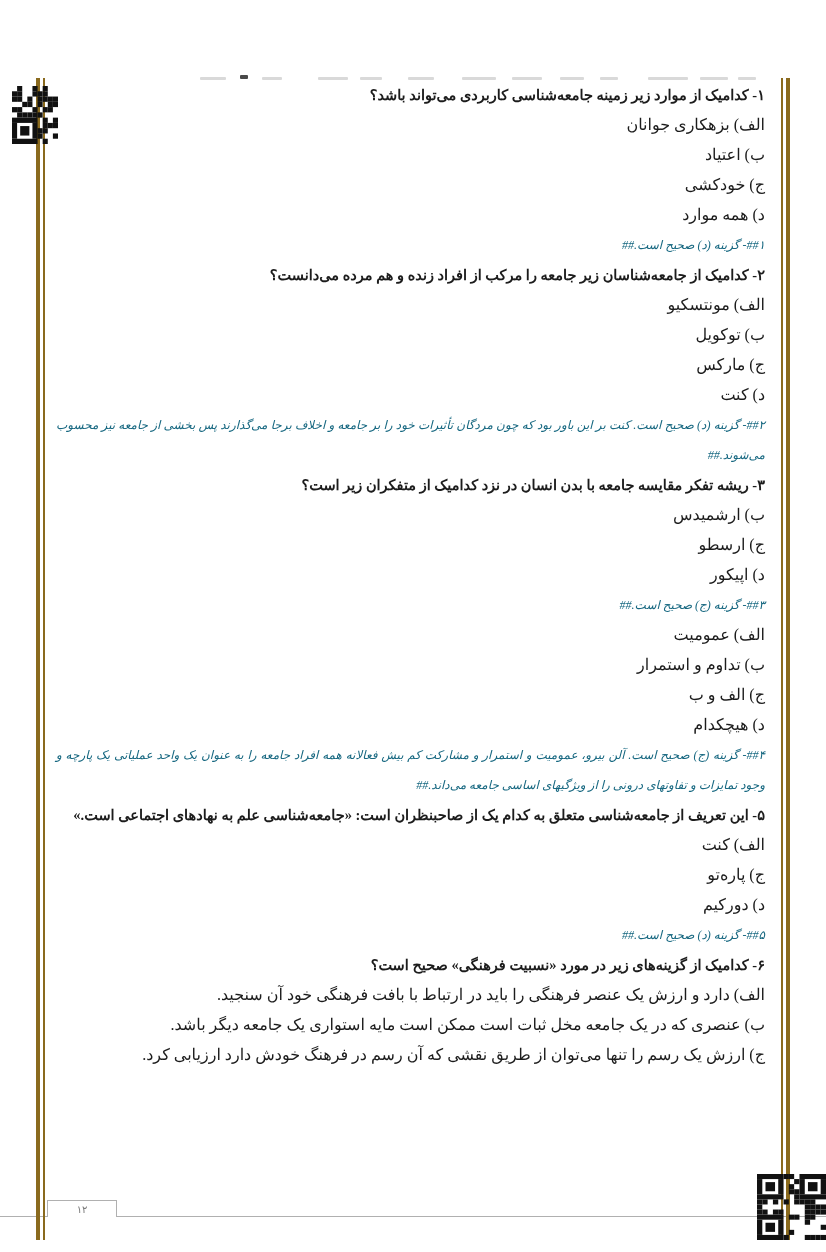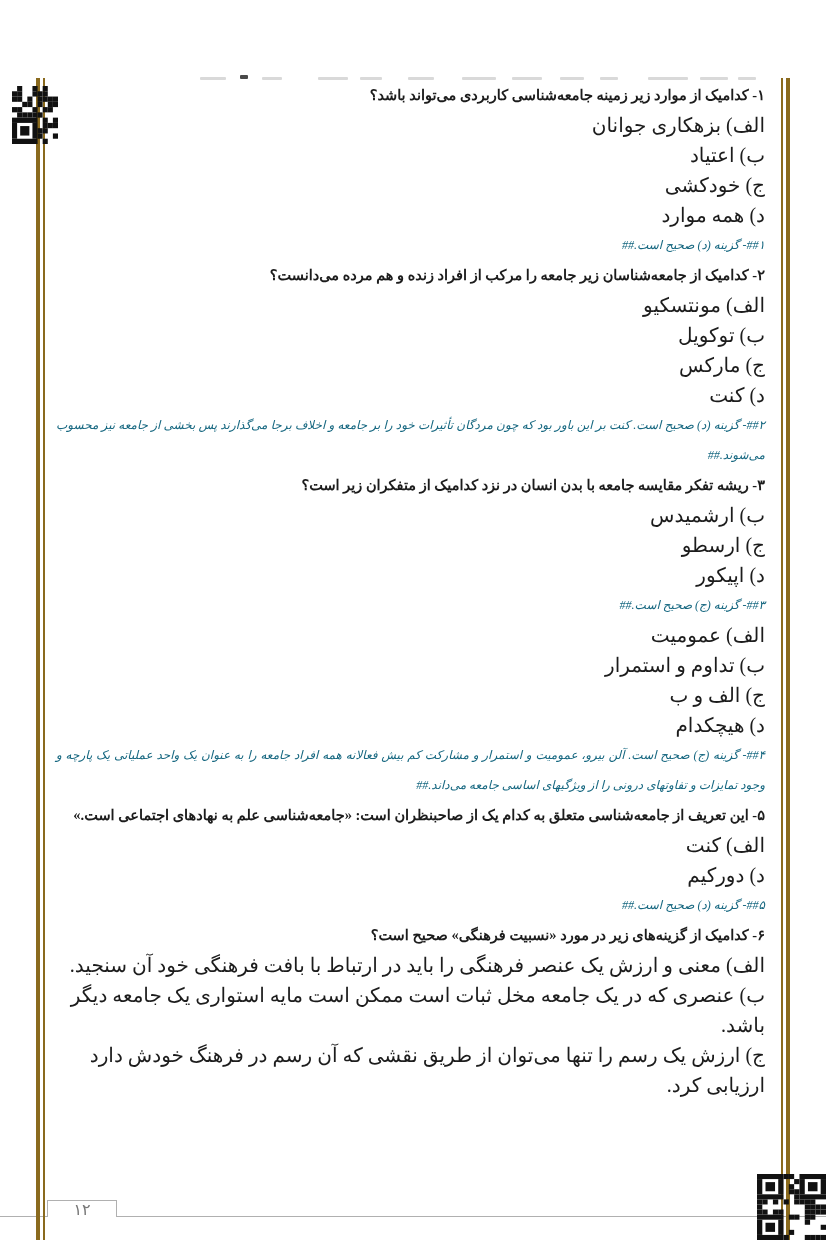--- a/index.html
+++ b/index.html
@@ -25,32 +25,32 @@
   
   .qr{position:absolute; z-index:3;}
   .qr.tl{left:12px; top:86px; width:46px; height:58px;}
   .qr.br{left:757px; top:1174px; width:69px; height:66px;}
   
   .content{
     position:absolute; top:80px; right:61px; left:56px; z-index:2;font-family:Liberation Serif, serif;
   }
   .content p{margin:0; line-height:30px;}
   .q-title{font-weight:700; font-size:14.5px; color:var(--ink); text-align:right;}
-  .q-option{font-size:20px; text-align:right;}
+  .q-option{font-size:16px; text-align:right;}
   .q-answer{
     font-size:12px; font-style:italic; color:var(--answer);
     text-align:justify;
   }
   
   .footer-line{position:absolute; top:1216px; left:0; width:826px; height:1px; background:var(--gray); z-index:1;}
   .page-number-tab{
     position:absolute; left:47px; top:1200px; width:68px; height:16px;
     background:#fff; border:1px solid var(--gray); border-bottom:none;
     display:flex; align-items:center; justify-content:center;
-    font-size:16px; color:#777; z-index:2;
+    font-size:10px; color:#777; z-index:2;
   }
 </style>
 </head>
 <body style="--gold: #8a6a1e; --answer: #176881; --ink: #1c1c1c; --gray: #b0b0b0;">
 
 <div class="page">
 
   <div class="top-artifacts">
       <span style="left: 200px; width: 26px;"></span>
       <span class="dark" style="left: 240px; width: 8px;"></span>
@@ -147,26 +147,27 @@
       <section>
         <p class="q-option">الف) عمومیت</p>
         <p class="q-option">ب) تداوم و استمرار</p>
         <p class="q-option">ج) الف و ب</p>
         <p class="q-option">د) هیچکدام</p>
         <p class="q-answer">##۴- گزینه (ج) صحیح است. آلن بیرو، عمومیت و استمرار و مشارکت کم بیش فعالانه همه افراد جامعه را به عنوان یک واحد عملیاتی یک پارچه و وجود تمایزات و تفاوتهای درونی را از ویژگیهای اساسی جامعه می‌داند.##</p>
       </section>
       <section>
         <p class="q-title">۵- این تعریف از جامعه‌شناسی متعلق به کدام یک از صاحبنظران است: «جامعه‌شناسی علم به نهادهای اجتماعی است.»</p>
         <p class="q-option">الف) کنت</p>
+        <p class="q-option">ج) پاره‌تو</p>
         <p class="q-option">د) دورکیم</p>
         <p class="q-answer">##۵- گزینه (د) صحیح است.##</p>
       </section>
       <section>
         <p class="q-title">۶- کدامیک از گزینه‌های زیر در مورد «نسبیت فرهنگی» صحیح است؟</p>
-        <p class="q-option">الف) معنی و ارزش یک عنصر فرهنگی را باید در ارتباط با بافت فرهنگی خود آن سنجید.</p>
+        <p class="q-option">الف) دارد و ارزش یک عنصر فرهنگی را باید در ارتباط با بافت فرهنگی خود آن سنجید.</p>
         <p class="q-option">ب) عنصری که در یک جامعه مخل ثبات است ممکن است مایه استواری یک جامعه دیگر باشد.</p>
         <p class="q-option">ج) ارزش یک رسم را تنها می‌توان از طریق نقشی که آن رسم در فرهنگ خودش دارد ارزیابی کرد.</p>
       </section>
     </main>
 
   <div class="footer-line"></div>
   <div class="page-number-tab">۱۲</div>
 
   <svg class="qr br" viewBox="0 0 130 130" preserveAspectRatio="none">
       <rect x="0" y="0" width="50" height="10" fill="#111"></rect>

